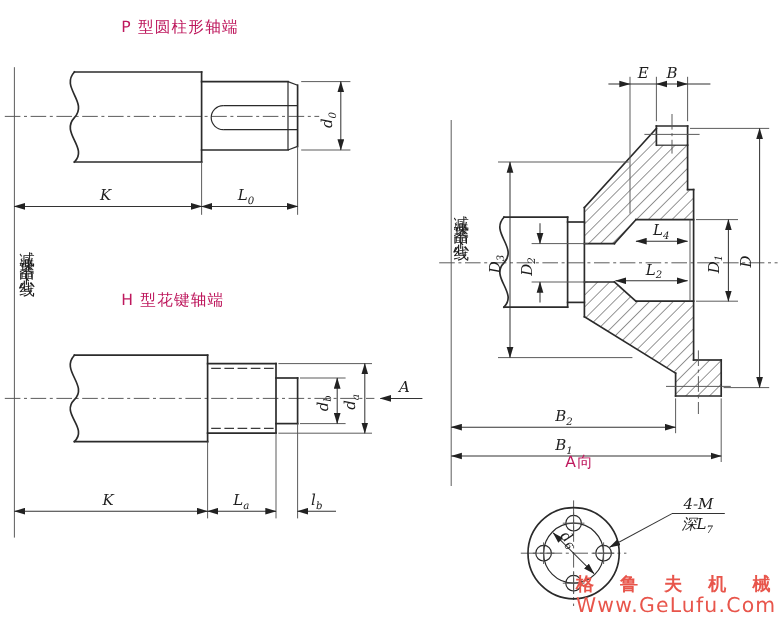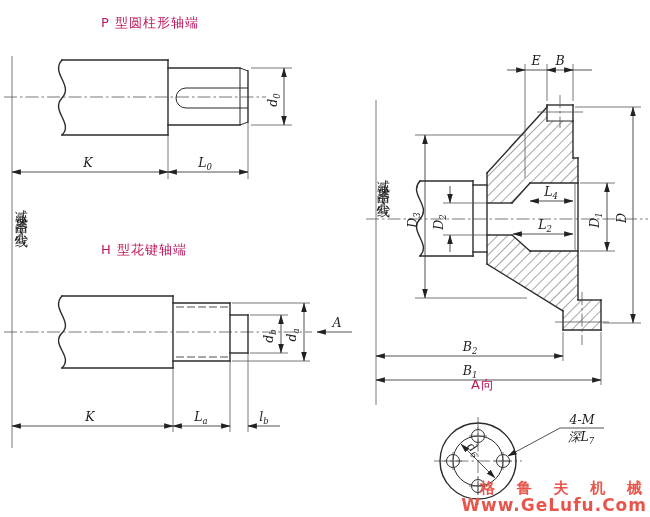--- a/index.html
+++ b/index.html
@@ -4,21 +4,21 @@
 <style>
   html,body{margin:0;padding:0;background:#fff;}
   .canvas{position:relative;width:650px;height:517px;background:var(--bg,#fff);overflow:hidden;
           font-family:"DejaVu Sans","Liberation Sans",sans-serif;}
   .canvas svg{position:absolute;left:0;top:0;}
   .title{position:absolute;font-size:13px;color:#be185d;text-align:center;letter-spacing:1px;white-space:nowrap;}
   .vlabel{position:absolute;writing-mode:vertical-rl;text-orientation:upright;font-size:13px;
           letter-spacing:5px;color:#1d1d1d;line-height:1;}
   .watermark{position:absolute;right:3px;bottom:2px;text-align:right;color:var(--wm,#e8554b);line-height:1.05;}
   .watermark .wm1{font-size:15px;font-weight:700;letter-spacing:9px;margin-right:-4px;font-family:Liberation Serif, serif;}
-  .watermark .wm2{font-size:17px;font-weight:700;letter-spacing:1px;}
+  .watermark .wm2{font-size:17px;font-weight:400;letter-spacing:1px;}
   
   .ol{stroke:var(--line-color,#2b2b2b);stroke-width:1.4;fill:none;stroke-linecap:square;}
   .o2{stroke:var(--line-color,#2b2b2b);stroke-width:1;fill:none;}
   .tn{stroke:#555;stroke-width:.8;fill:none;}
   .cl{stroke:#555;stroke-width:.8;fill:none;stroke-dasharray:13 3 2.5 3;}
   .sp{stroke:#3a3a3a;stroke-width:.9;fill:none;stroke-dasharray:8 3;}
   .dm{stroke:#333;stroke-width:.85;fill:none;}
   text.dim{font-family:"DejaVu Serif","Liberation Serif",serif;font-style:italic;font-size:12.5px;fill:#1d1d1d;}
   text.dim .sub{font-size:8.5px;}
 </style>

